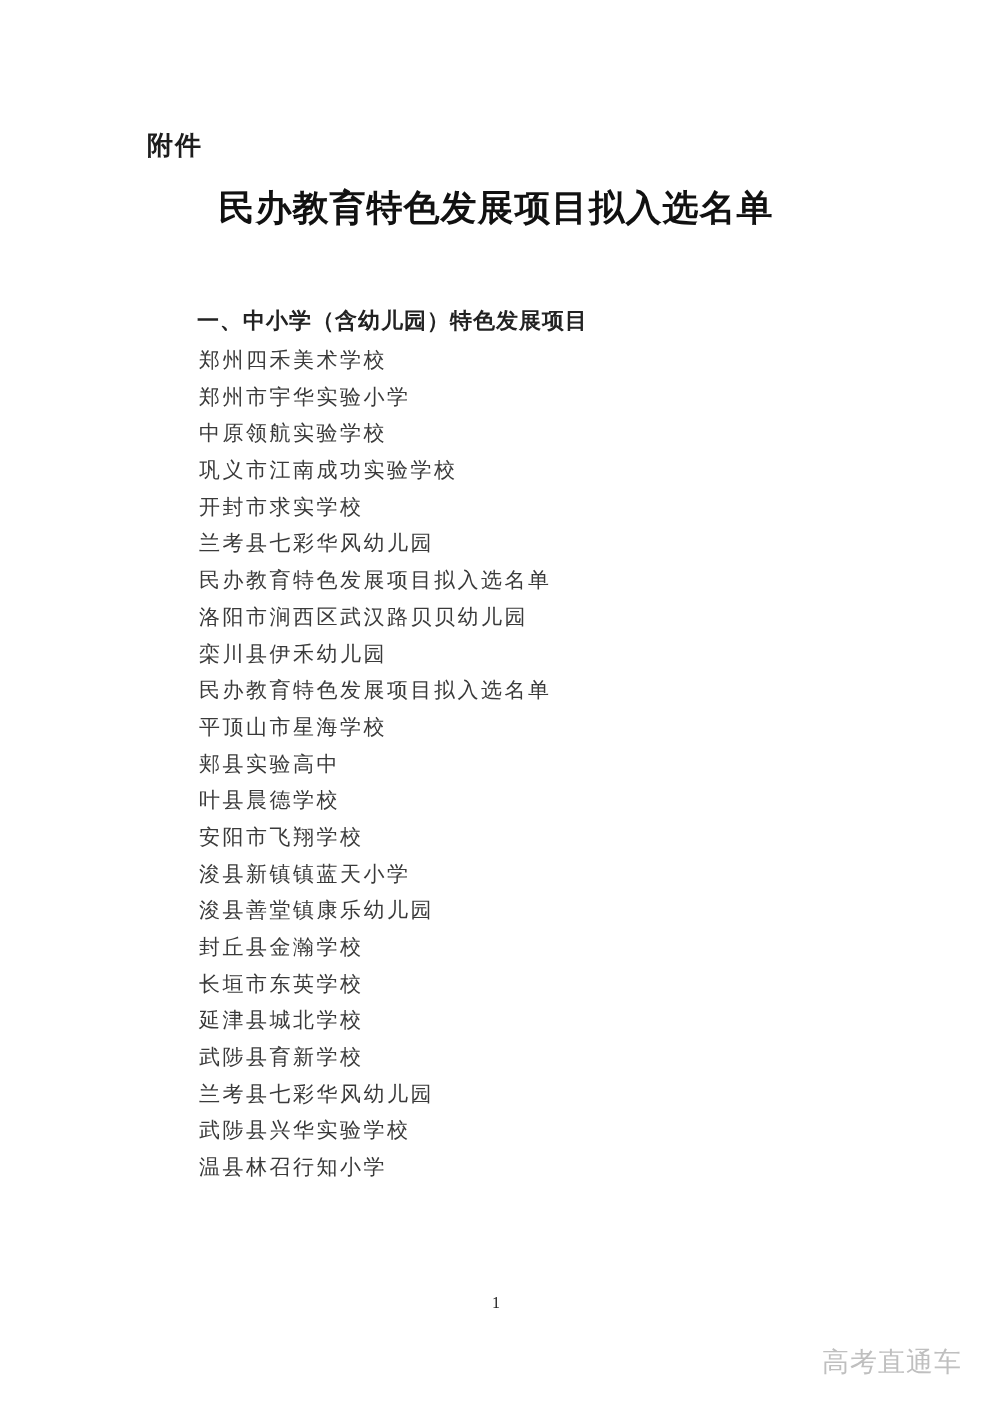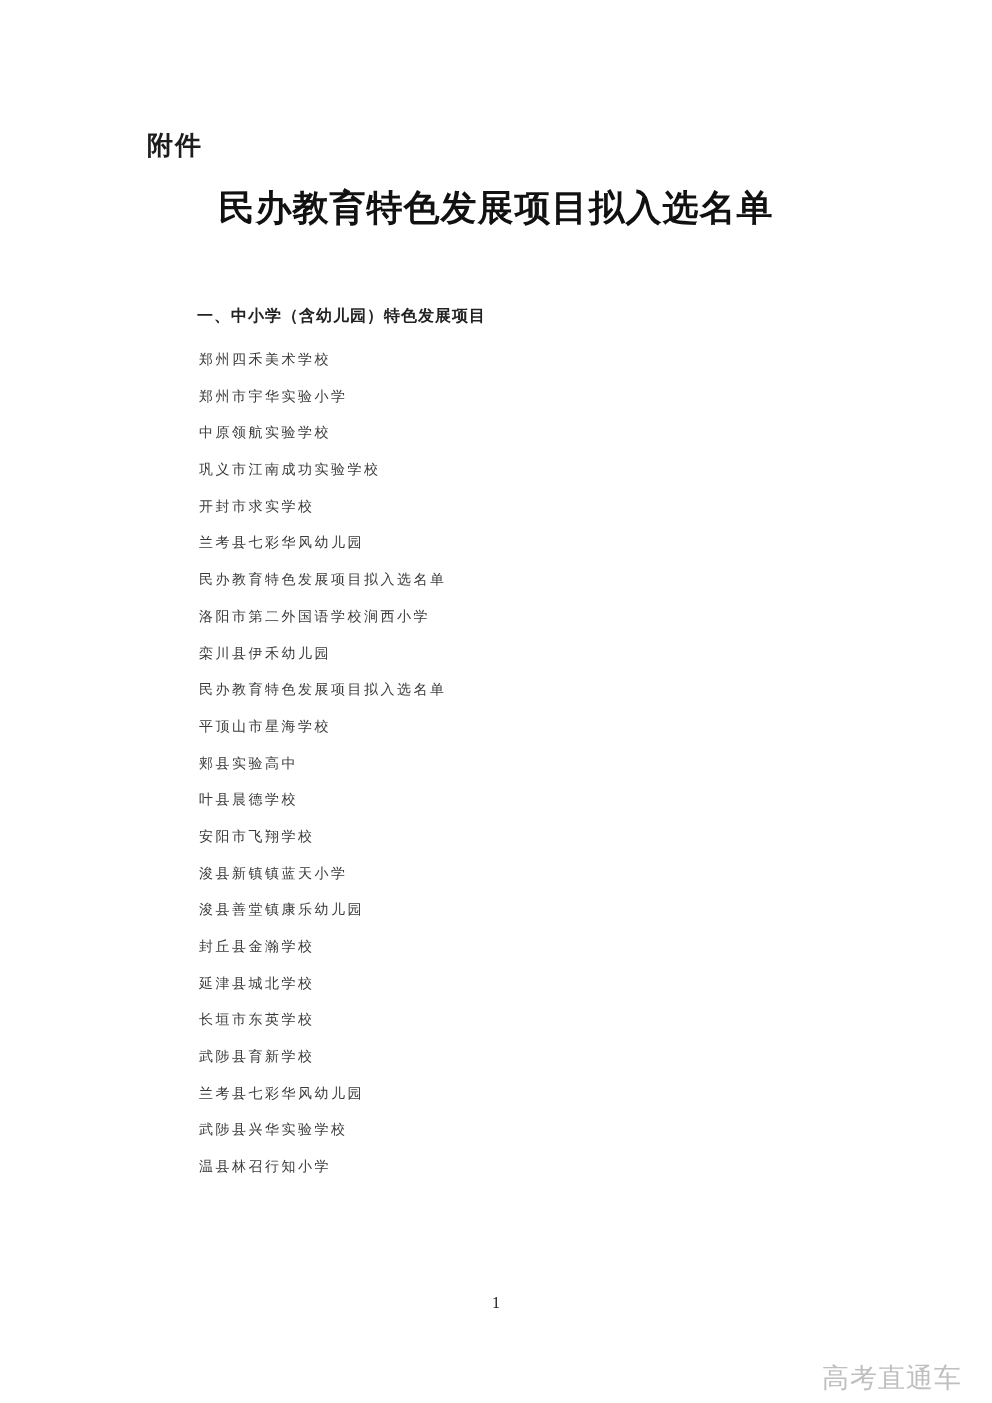--- a/index.html
+++ b/index.html
@@ -37,34 +37,34 @@
     font-weight: bold;
     color: #111111;
     letter-spacing: 1px;
   }
   .section-heading {
     position: absolute;
     left: 197px;
     top: 306px;
     margin: 0;
     font-family: "Liberation Sans", "DejaVu Sans", sans-serif;
-    font-size: 16px;
+    font-size: 22px;
     font-weight: bold;
     color: #222222;
     letter-spacing: 1px;
   }
   .school-list {
     position: absolute;
     left: 199px;
     top: 342px;
   }
   .school-item {
     height: 36.7px;
     line-height: 36.7px;
-    font-size: 14px;
+    font-size: 21px;
     color: #3a3a3a;
     letter-spacing: 2.5px;
     white-space: nowrap;
   }
   .page-number {
     position: absolute;
     left: 0;
     top: 1294px;
     width: 100%;
     text-align: center;
@@ -73,53 +73,52 @@
     font-family: "Liberation Serif", "DejaVu Serif", serif;
   }
   .watermark {
     position: absolute;
     right: 30px;
     top: 1344px;
     font-family: "Liberation Sans", "DejaVu Sans", sans-serif;
     font-size: 27px;
     color: #bfbfbf;
     letter-spacing: 1px;
-    margin-top: 16px;
   }
 </style>
 </head>
 <body>
 
 <div class="page">
   <div class="attachment">附件</div>
 
   <h1 class="title">民办教育特色发展项目拟入选名单</h1>
 
   <h2 class="section-heading">一、中小学（含幼儿园）特色发展项目</h2>
 
   <div class="school-list">
       <div class="school-item">郑州四禾美术学校</div>
       <div class="school-item">郑州市宇华实验小学</div>
       <div class="school-item">中原领航实验学校</div>
       <div class="school-item">巩义市江南成功实验学校</div>
       <div class="school-item">开封市求实学校</div>
       <div class="school-item">兰考县七彩华风幼儿园</div>
       <div class="school-item">民办教育特色发展项目拟入选名单</div>
-      <div class="school-item">洛阳市第二外国语学校涧西小学</div>
+      <div class="school-item">洛阳市涧西区武汉路贝贝幼儿园</div>
       <div class="school-item">栾川县伊禾幼儿园</div>
       <div class="school-item">民办教育特色发展项目拟入选名单</div>
       <div class="school-item">平顶山市星海学校</div>
       <div class="school-item">郏县实验高中</div>
       <div class="school-item">叶县晨德学校</div>
       <div class="school-item">安阳市飞翔学校</div>
       <div class="school-item">浚县新镇镇蓝天小学</div>
       <div class="school-item">浚县善堂镇康乐幼儿园</div>
       <div class="school-item">封丘县金瀚学校</div>
+      <div class="school-item">长垣市东英学校</div>
       <div class="school-item">延津县城北学校</div>
-      <div class="school-item">长垣市东英学校</div>
       <div class="school-item">武陟县育新学校</div>
       <div class="school-item">兰考县七彩华风幼儿园</div>
       <div class="school-item">武陟县兴华实验学校</div>
       <div class="school-item">温县林召行知小学</div>
     </div>
 
   <div class="page-number">1</div>
 
   <div class="watermark">高考直通车</div>
 </div>

